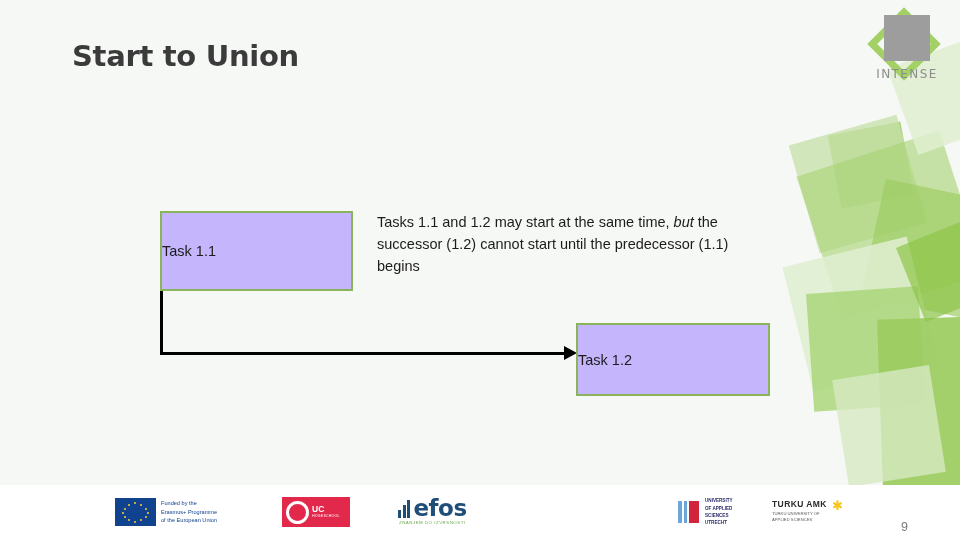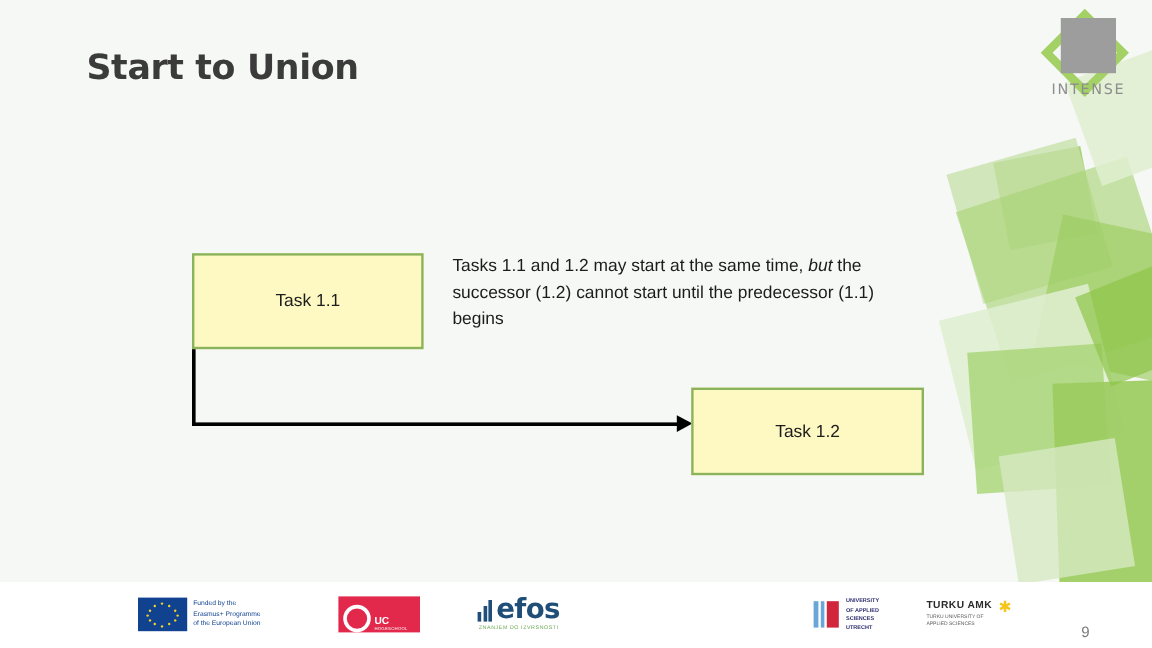--- a/index.html
+++ b/index.html
@@ -79,26 +79,25 @@
     font-weight: bold;
     font-size: 29px;
     line-height: 1.38;
     letter-spacing: -0.3px;
   }
   #title .l2 { display: block; }
 
   
   .task-box {
     position: absolute;
-    background: #fef9c3;
+    background: #c4b5fd;
     border: 2px solid #8bb35c;
     box-sizing: border-box;
     display: flex;
     align-items: center;
-    justify-content: center;
     color: #1c1c1c;
     font-size: 14.5px;
   }
   #task-1-1 { left: 160px; top: 211px; width: 193px; height: 80px; }
   #task-1-2 { left: 576px; top: 323px; width: 194px; height: 73px; }
 
   
   #connector-v {
     position: absolute;
     left: 160px;
@@ -189,21 +188,21 @@
     font-family: "Liberation Sans", sans-serif;
   }
 
   
   #logo-uc { left: 282px; }
   .uc-box {
     width: 68px;
     height: 30px;
     background: #e2294b;
     display: flex;
-    align-items: flex-end;
+    align-items: center;
     padding-left: 4px;
     box-sizing: border-box;
   }
   .uc-ring {
     width: 17px;
     height: 17px;
     border: 3.5px solid #ffffff;
     border-radius: 50%;
     flex: 0 0 auto;
   }

